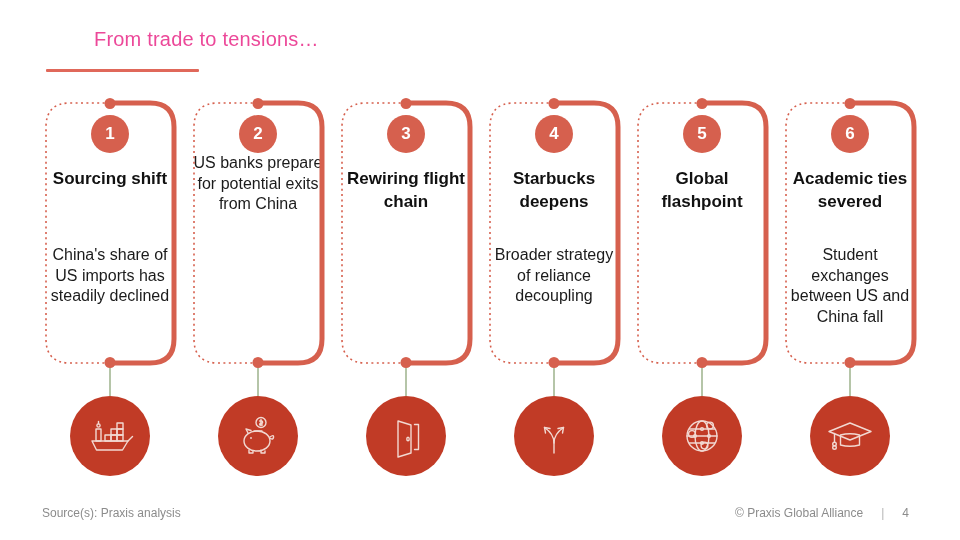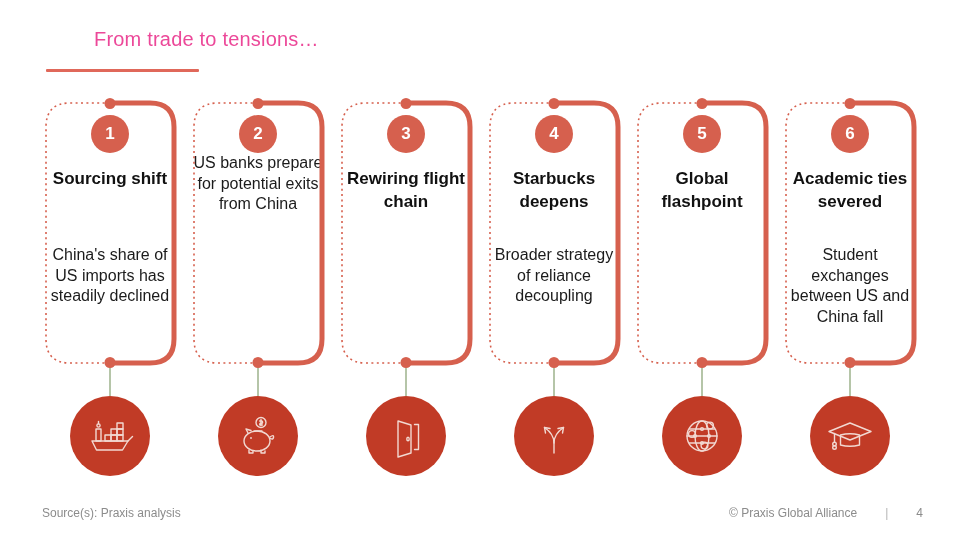--- a/index.html
+++ b/index.html
@@ -104,22 +104,22 @@
   }
   .footer {
     position: absolute;
     left: 0; right: 0; bottom: 22px;
     height: 12px;
     font-size: 12px;
     color: #8c8c8c;
   }
   .footer-source { position: absolute; left: 42px; top: 0; }
   .footer-right {
-    position: absolute; right: 37px; top: 0;
-    display: flex; gap: 28px; align-items: center;
+    position: absolute; right: 51px; top: 0;
+    display: flex; gap: 18px; align-items: center;
   }
   .footer-sep { color: #b5b5b5; }
 </style>
 </head>
 <body>
 
 <h1 class="slide-title">From trade to tensions…</h1>
 <div class="title-underline"></div>
 
 <div class="columns">

